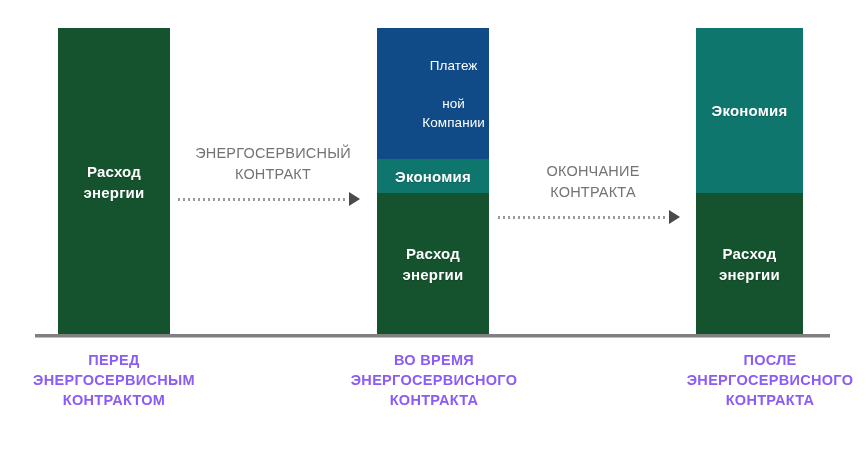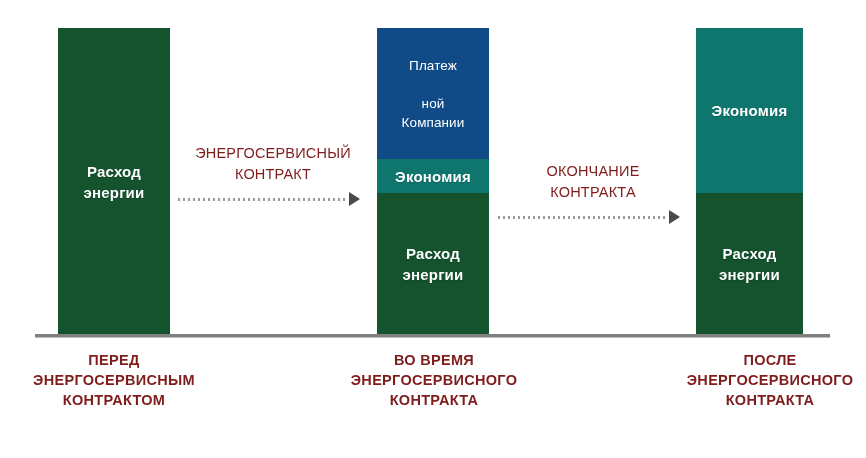--- a/index.html
+++ b/index.html
@@ -87,34 +87,34 @@
       linear-gradient(135deg, transparent 45%, #d0202a 45%, #d0202a 55%, transparent 55%),
       linear-gradient(45deg,  transparent 45%, #d0202a 45%, #d0202a 55%, transparent 55%);
     background-size: 4px 3px;
     background-repeat: repeat-x;
   }
 
   
   .caption {
     position: absolute;
     text-align: center;
-    color: #7f1d1d;
+    color: #8b5cf6;
     font-weight: bold;
     font-size: 14.5px;
     line-height: 20px;
     letter-spacing: 0.3px;
     white-space: pre-line;
   }
 
   
   .transition {
     position: absolute;
   }
   .transition-label {
-    color: #7f1d1d;
+    color: #737373;
     font-size: 14.5px;
     line-height: 21px;
     text-align: center;
     letter-spacing: 0.2px;
     white-space: pre-line;
   }
   .arrow-wrap {
     position: absolute;
     left: 0;
     display: flex;
@@ -143,21 +143,21 @@
 
   <div class="bar" style="left:58px; top:28px; width:112px; height:307px;">
     <div class="seg seg-orange" style="top:0; height:307px;">
       <span class="seg-label">Расход
 энергии</span>
     </div>
   </div>
 
   <div class="bar" style="left:377px; top:28px; width:112px; height:307px;">
 
-    <div class="seg seg-navy" style="top:0; height:131px;">
+    <div class="seg seg-navy" style="top:0; height:131px;justify-content:flex-end;">
       <span class="seg-label small">
         <span>Платеж</span><br>
         <br>
         <span>ной</span><br>
         <span>Компании</span>
       </span>
     </div>
 
     <div class="seg seg-cyan" style="top:131px; height:34px;">
       <span class="seg-label cyanband">Экономия</span>

